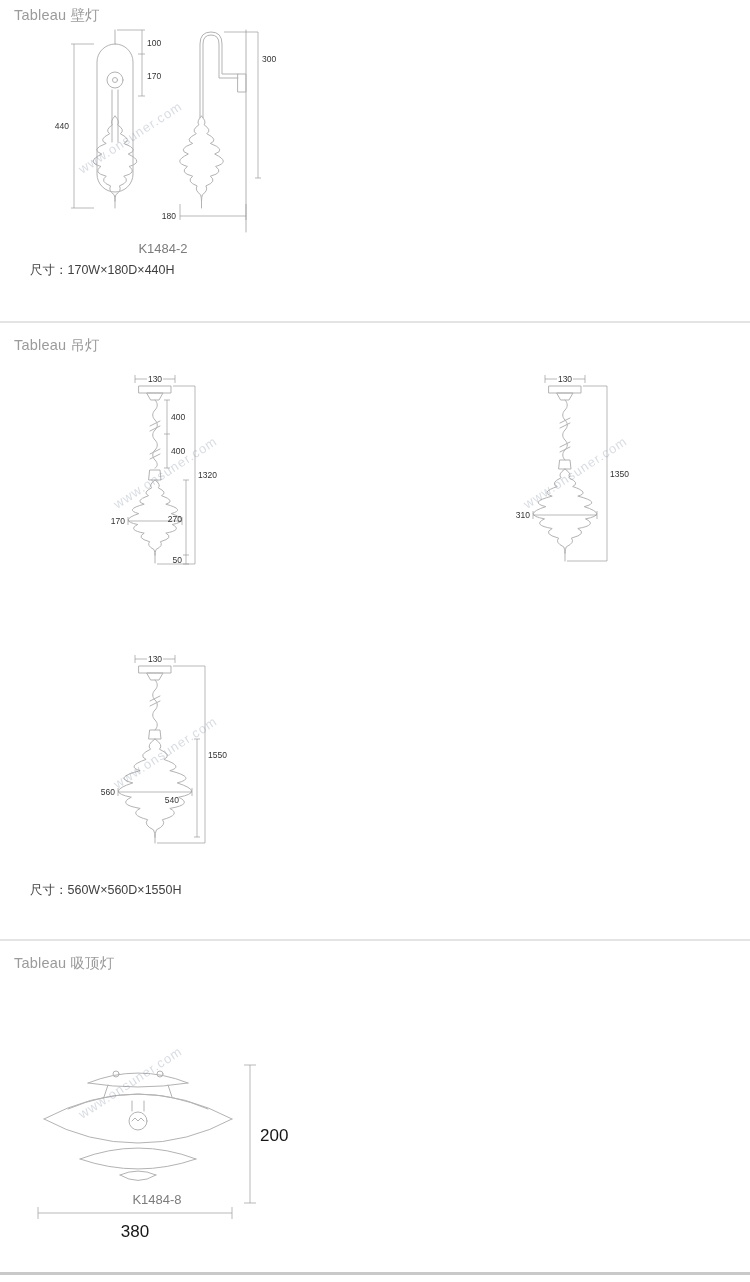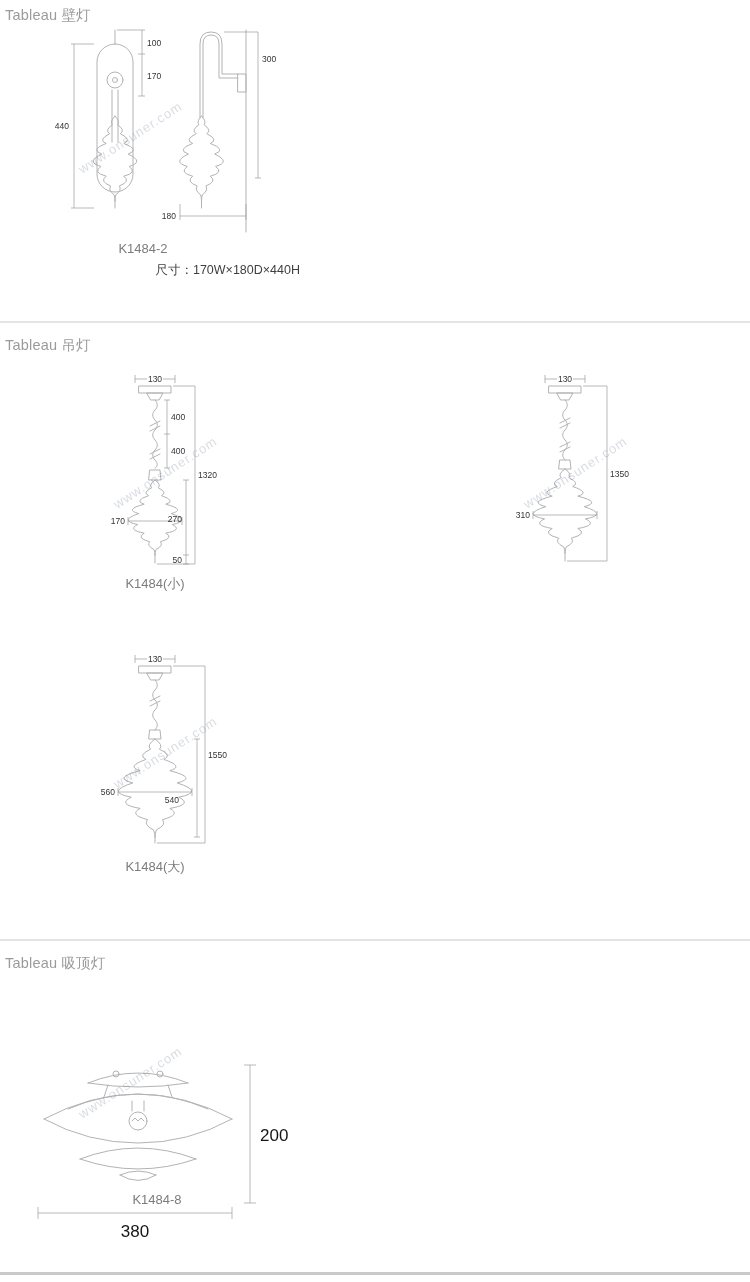--- a/index.html
+++ b/index.html
@@ -2,24 +2,24 @@
 <html><head>
 <meta charset="utf-8">
 <style>
   * { margin:0; padding:0; box-sizing:border-box; }
   html,body { background:#fff; }
   body {
     width:750px; height:1282px; position:relative; overflow:hidden;
     font-family:"Liberation Sans","DejaVu Sans",sans-serif;
   }
   .page { position:absolute; inset:0; background:#fff; }
-  .section-header { position:absolute; left:5px; font-size:14.5px; color:#9b9b9b; letter-spacing:0.2px; }
+  .section-header { position:absolute; left:14px; font-size:14.5px; color:#9b9b9b; letter-spacing:0.2px; }
   .figure { position:absolute; }
   .model-label { position:absolute; text-align:center; font-size:13px; color:#7c7c7c; }
-  .size-label { position:absolute; text-align:right; font-size:12.5px; color:#3f3f3f; }
+  .size-label { position:absolute; text-align:left; font-size:12.5px; color:#3f3f3f; }
   .divider { position:absolute; left:0; width:750px; height:2px; background:#e4e4e4; }
   .divider.bottom { height:3px; background:#c9c9c9; }
   .wm { position:absolute; color:rgba(125,138,160,0.30); font-size:13px; letter-spacing:1px;
         transform:rotate(-33deg); white-space:nowrap; pointer-events:none; }
   svg { display:block; }
   .draw { stroke:#b3b3b3; fill:none; stroke-width:1; stroke-linecap:round; stroke-linejoin:round; }
   .dim  { stroke:#9c9c9c; fill:none; stroke-width:0.7; }
   .dimtext { font-family:"Liberation Sans",sans-serif; font-size:8.5px; fill:#333; }
   .bigdim { font-size:17px; fill:#161616; }
 </style>
@@ -76,21 +76,21 @@
       </g>
       <text class="dimtext" x="19" y="101" text-anchor="end">440</text>
       <text class="dimtext" x="97" y="18">100</text>
       <text class="dimtext" x="97" y="51">170</text>
       <text class="dimtext" x="126" y="191" text-anchor="end">180</text>
       <text class="dimtext" x="212" y="34">300</text>
     </svg>
   </div>
   <div class="wm" style="left:70px; top:130px">www.onsuner.com</div>
 
-  <div class="model-label" style="left:18px; top:241px; width:250px">K1484-2</div>
+  <div class="model-label" style="left:38px; top:241px; width:250px">K1484-2</div>
   <div class="size-label" style="left:30px; top:262px; width:270px">尺寸：170W×180D×440H</div>
 
   <div class="divider" style="top:321px"></div>
 
   <div class="section-header" style="top:336px">Tableau 吊灯</div>
 
   <div class="figure" style="left:95px; top:373px; width:150px; height:200px">
     <svg width="150" height="200" viewBox="0 0 150 200">
       <g class="draw">
         <rect x="44" y="13" width="32" height="7"></rect>
@@ -161,21 +161,20 @@
         <line x1="62" y1="188" x2="102" y2="188"></line>
         <line x1="102" y1="13" x2="102" y2="188"></line>
       </g>
       <text class="dimtext" x="60" y="9" text-anchor="middle">130</text>
       <text class="dimtext" x="25" y="145" text-anchor="end">310</text>
       <text class="dimtext" x="105" y="104">1350</text>
     </svg>
   </div>
   <div class="wm" style="left:515px; top:465px">www.onsuner.com</div>
 
-  <div class="model-label" style="left:30px; top:575px; width:250px">K1484(小)</div>
 
 
   <div class="figure" style="left:95px; top:653px; width:150px; height:200px">
     <svg width="150" height="200" viewBox="0 0 150 200">
       <g class="draw">
         <rect x="44" y="13" width="32" height="7"></rect>
         <path d="M52,20 L68,20 L64,27 L56,27 Z"></path>
         <path d="M60,27 c3,3 3,7 0,10 c-3,3 -3,7 0,10 c3,3 3,7 0,10 c-3,3 -3,7 0,10 c3,3 3,7 0,10"></path>
         <line x1="55" y1="48" x2="65" y2="43"></line>
         <line x1="55" y1="53" x2="65" y2="48"></line>
@@ -199,21 +198,21 @@
         <line x1="110" y1="13" x2="110" y2="190"></line>
       </g>
       <text class="dimtext" x="60" y="9" text-anchor="middle">130</text>
       <text class="dimtext" x="20" y="142" text-anchor="end">560</text>
       <text class="dimtext" x="84" y="150" text-anchor="end">540</text>
       <text class="dimtext" x="113" y="105">1550</text>
     </svg>
   </div>
   <div class="wm" style="left:105px; top:745px">www.onsuner.com</div>
 
-  <div class="model-label" style="left:30px; top:858px; width:250px">K1484(大)</div>
+  <div class="size-label" style="left:30px; top:882px; width:270px">尺寸：560W×560D×1550H</div>
 
   <div class="divider" style="top:939px"></div>
 
   <div class="section-header" style="top:954px">Tableau 吸顶灯</div>
 
   <div class="figure" style="left:28px; top:1055px; width:270px; height:190px">
     <svg width="270" height="190" viewBox="0 0 270 190">
       <g class="draw">
         <path d="M60,28 Q110,8 160,28"></path>
         <path d="M60,28 Q110,36 160,28"></path>

